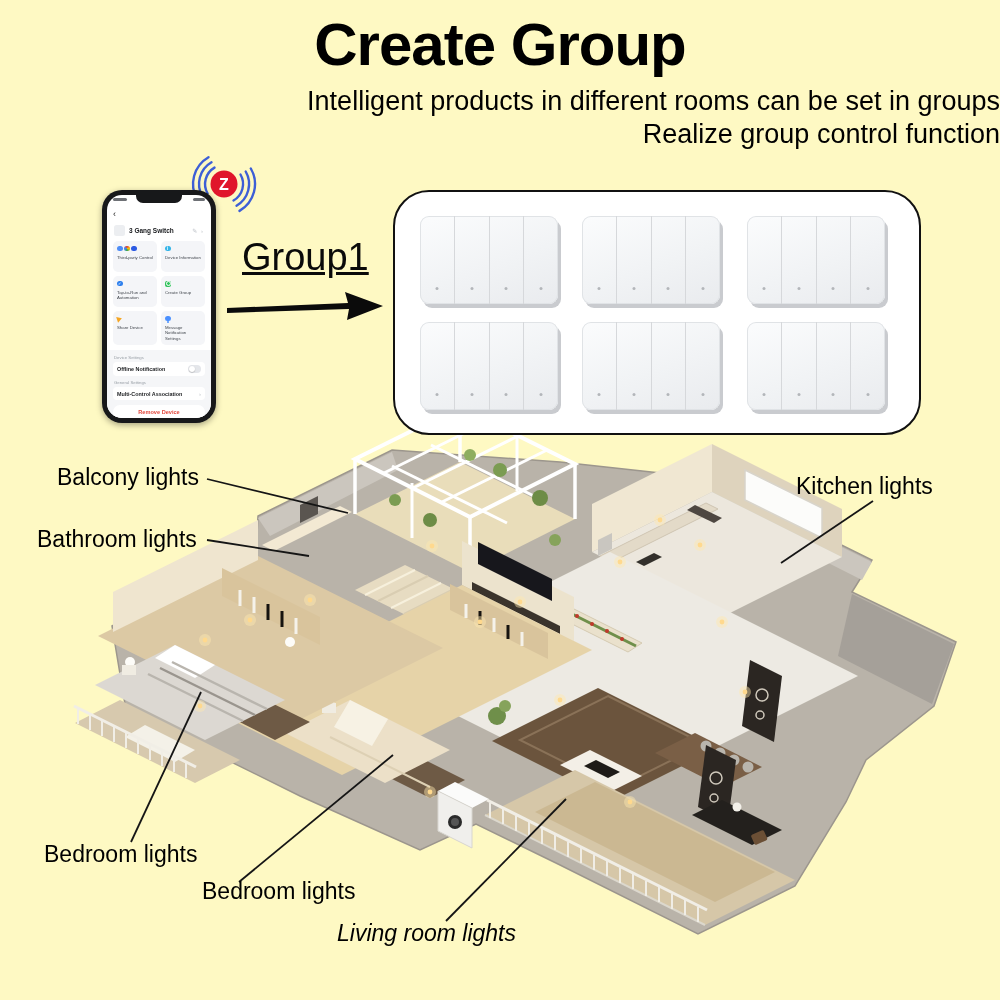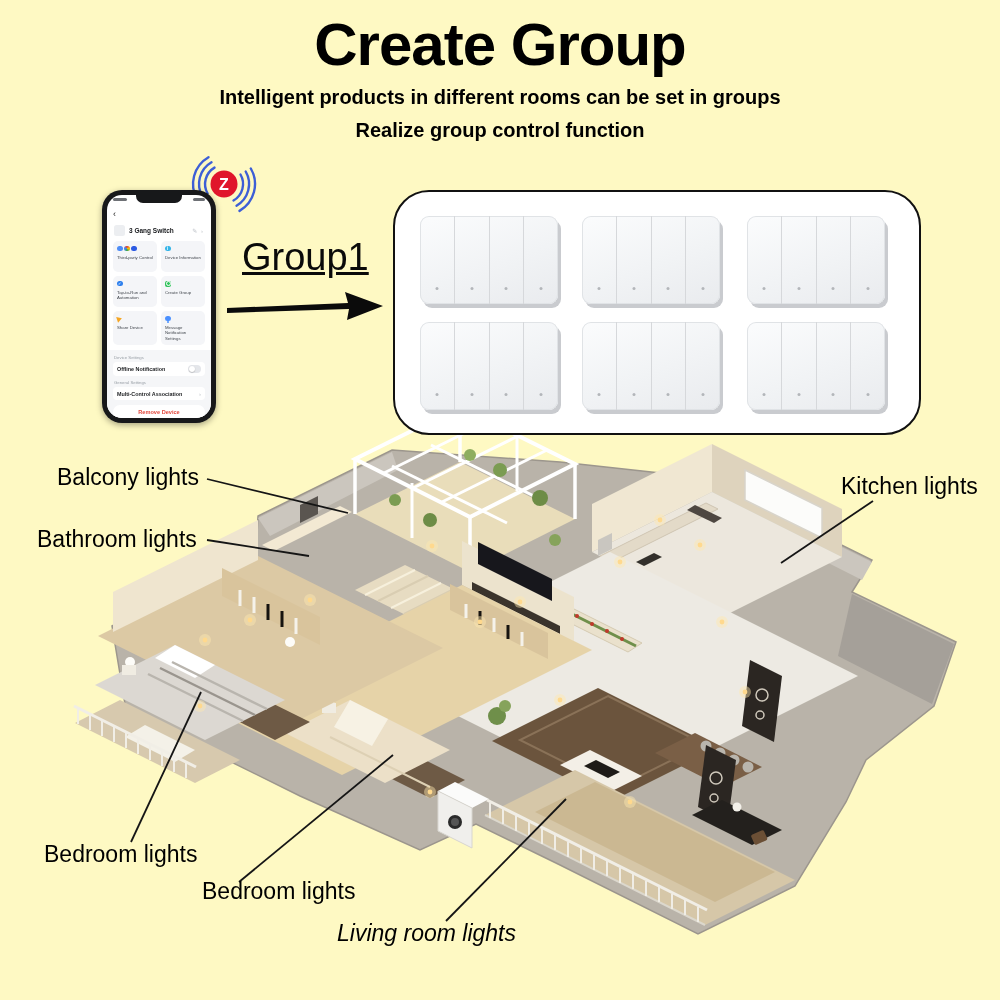--- a/index.html
+++ b/index.html
@@ -2,21 +2,21 @@
 <html><head>
 <meta charset="utf-8">
 <style>
   html,body{margin:0;padding:0;background:#ffffff;}
   body{font-family:"Liberation Sans","DejaVu Sans",sans-serif;color:#000;}
   .page{position:relative;width:1000px;height:1000px;background:#fef9c3;overflow:hidden;}
 
   
   .title{position:absolute;left:0;top:10px;width:1000px;text-align:center;
          font-size:60px;font-weight:700;letter-spacing:-1px;}
-  .sub{position:absolute;left:0;width:1000px;text-align:center;font-size:20px;font-weight:700;}
+  .sub{position:absolute;left:0;width:1000px;text-align:right;font-size:27px;font-weight:400;}
   .sub1{top:86px;} .sub2{top:119px;}
 
   
   .phone{position:absolute;left:102px;top:190px;width:114px;height:233px;
          background:#17181a;border-radius:20px;box-shadow:0 2px 6px rgba(0,0,0,.35);}
   .screen{position:absolute;left:5px;top:5px;right:5px;bottom:5px;background:#fff;
           border-radius:15px;overflow:hidden;display:flex;flex-direction:column;}
   .notch{position:absolute;left:50%;top:5px;transform:translateX(-50%);width:46px;height:8px;
          background:#17181a;border-radius:0 0 7px 7px;z-index:5;}
   .statusbar{height:11px;display:flex;justify-content:space-between;align-items:center;padding:3px 6px 0 6px;}
@@ -66,21 +66,21 @@
   .p10{left:25px;top:130px;} .p11{left:187px;top:130px;} .p12{left:352px;top:130px;}
   .rocker{flex:1;position:relative;border-right:1px solid #d6d8db;}
   .rocker:last-child{border-right:none;}
   .rocker:after{content:"";position:absolute;left:50%;bottom:14px;transform:translateX(-50%);
                 width:3px;height:3px;border-radius:50%;background:#b3b6ba;}
 
   
   .fp-label{position:absolute;font-size:23px;color:#000;white-space:nowrap;}
   .lb-balcony{left:57px;top:464px;}
   .lb-bathroom{left:37px;top:526px;}
-  .lb-kitchen{left:841px;top:473px;}
+  .lb-kitchen{left:796px;top:473px;}
   .lb-bed1{left:44px;top:841px;}
   .lb-bed2{left:202px;top:878px;}
   .lb-living{left:337px;top:920px;font-style:italic;}
 
   svg{display:block;}
   .overlay{position:absolute;left:0;top:0;}
 </style>
 </head>
 <body>
 

